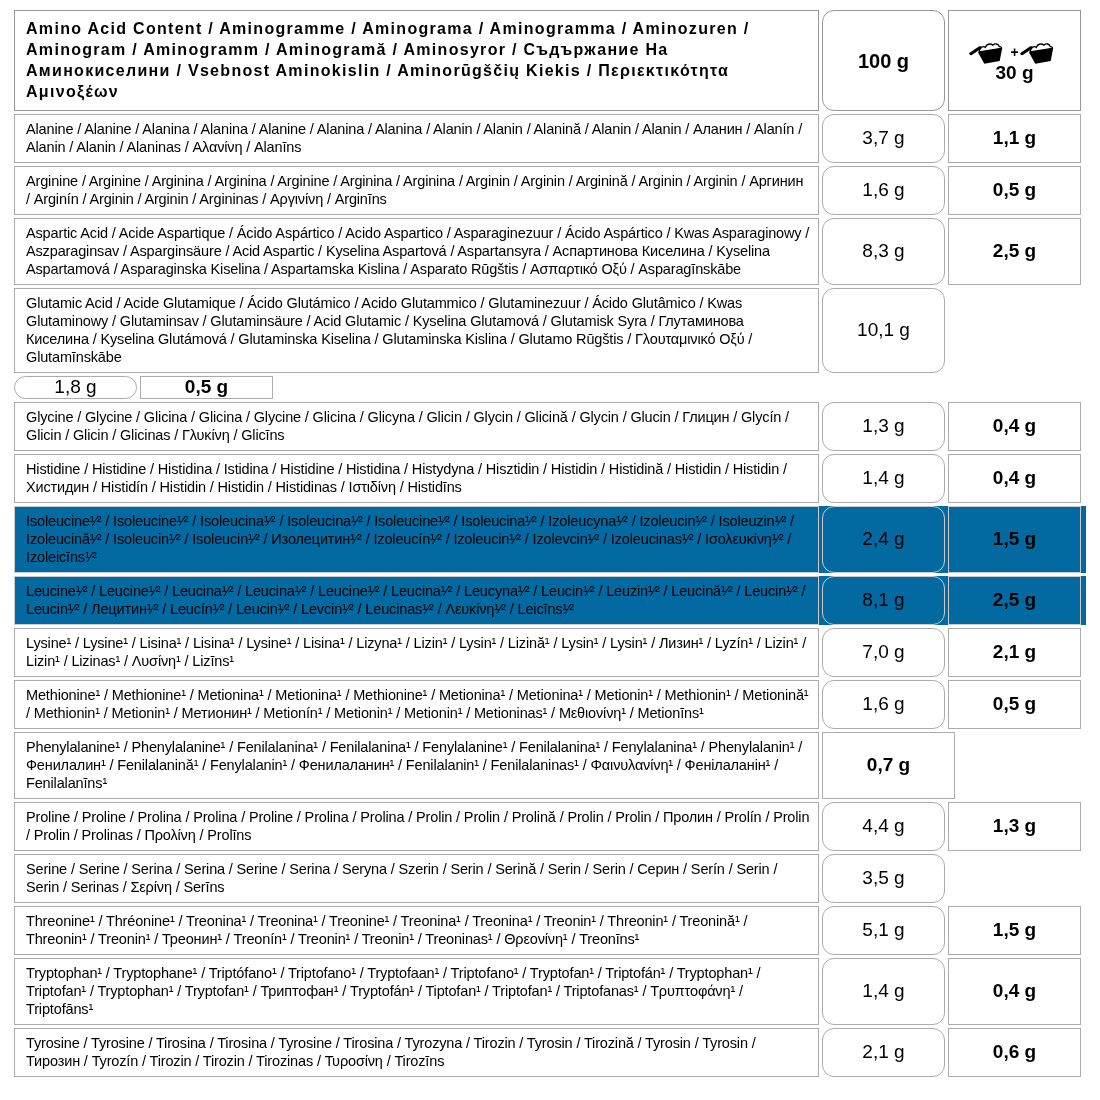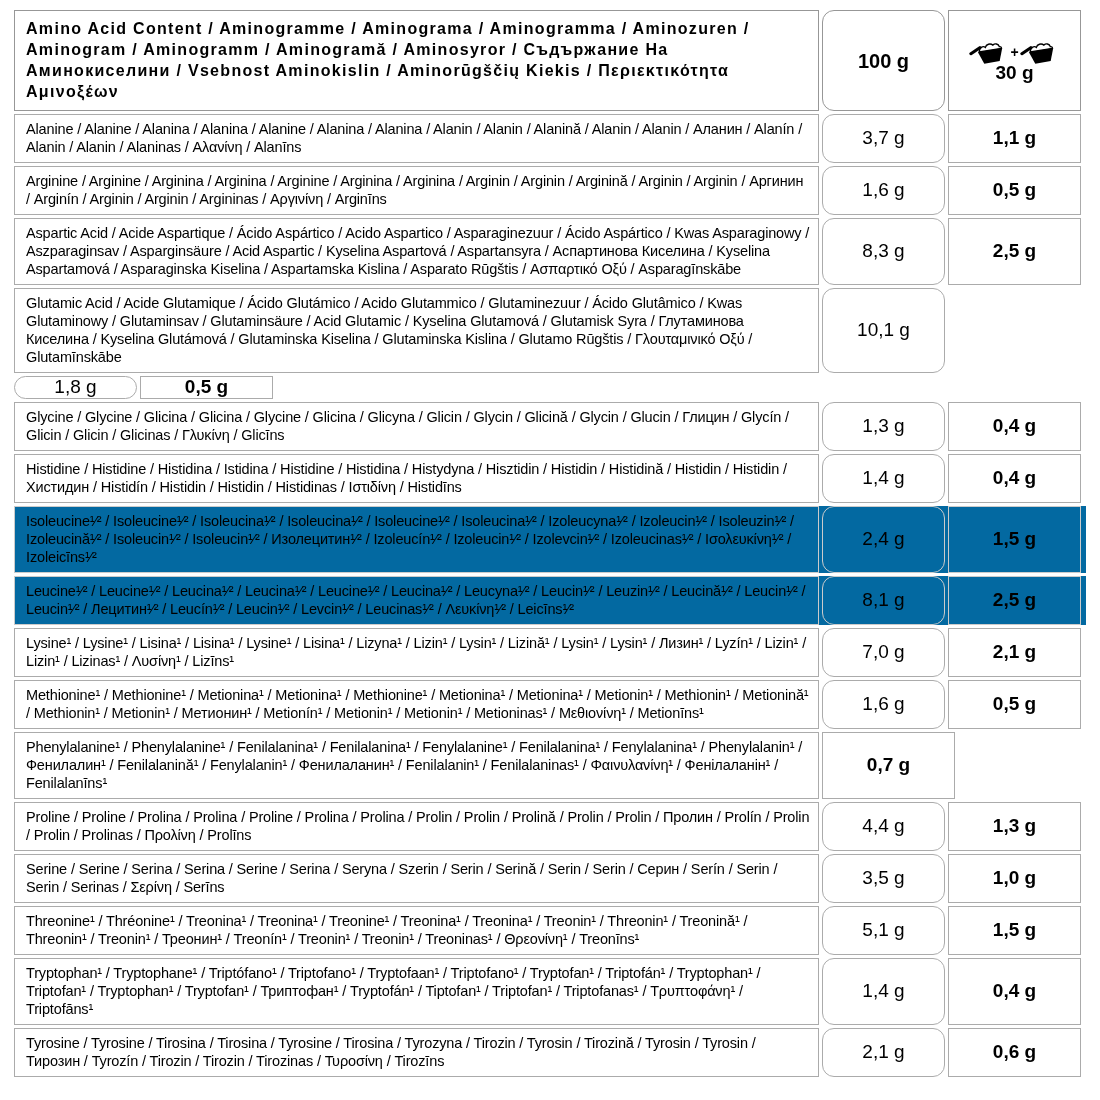--- a/index.html
+++ b/index.html
@@ -136,21 +136,20 @@
     <div class="cell val-cell v30">0,7 g</div>
   </div>
       <div class="row">
     <div class="cell name-cell">Proline / Proline / Prolina / Prolina / Proline / Prolina / Prolina / Prolin / Prolin / Prolină / Prolin / Prolin / Пролин / Prolín / Prolin / Prolin / Prolinas / Προλίνη / Prolīns</div>
     <div class="cell val-cell v100">4,4 g</div>
     <div class="cell val-cell v30">1,3 g</div>
   </div>
       <div class="row">
     <div class="cell name-cell">Serine / Serine / Serina / Serina / Serine / Serina / Seryna / Szerin / Serin / Serină / Serin / Serin / Серин / Serín / Serin / Serin / Serinas / Σερίνη / Serīns</div>
     <div class="cell val-cell v100">3,5 g</div>
-    <div class="cell val-cell v30">1,0 g</div>
   </div>
       <div class="row">
     <div class="cell name-cell">Threonine¹ / Thréonine¹ / Treonina¹ / Treonina¹ / Treonine¹ / Treonina¹ / Treonina¹ / Treonin¹ / Threonin¹ / Treonină¹ / Threonin¹ / Treonin¹ / Треонин¹ / Treonín¹ / Treonin¹ / Treonin¹ / Treoninas¹ / Θρεονίνη¹ / Treonīns¹</div>
     <div class="cell val-cell v100">5,1 g</div>
     <div class="cell val-cell v30">1,5 g</div>
   </div>
       <div class="row">
     <div class="cell name-cell">Tryptophan¹ / Tryptophane¹ / Triptófano¹ / Triptofano¹ / Tryptofaan¹ / Triptofano¹ / Tryptofan¹ / Triptofán¹ / Tryptophan¹ / Triptofan¹ / Tryptophan¹ / Tryptofan¹ / Триптофан¹ / Tryptofán¹ / Tiptofan¹ / Triptofan¹ / Triptofanas¹ / Τρυπτοφάνη¹ / Triptofāns¹</div>
     <div class="cell val-cell v100">1,4 g</div>
     <div class="cell val-cell v30">0,4 g</div>

